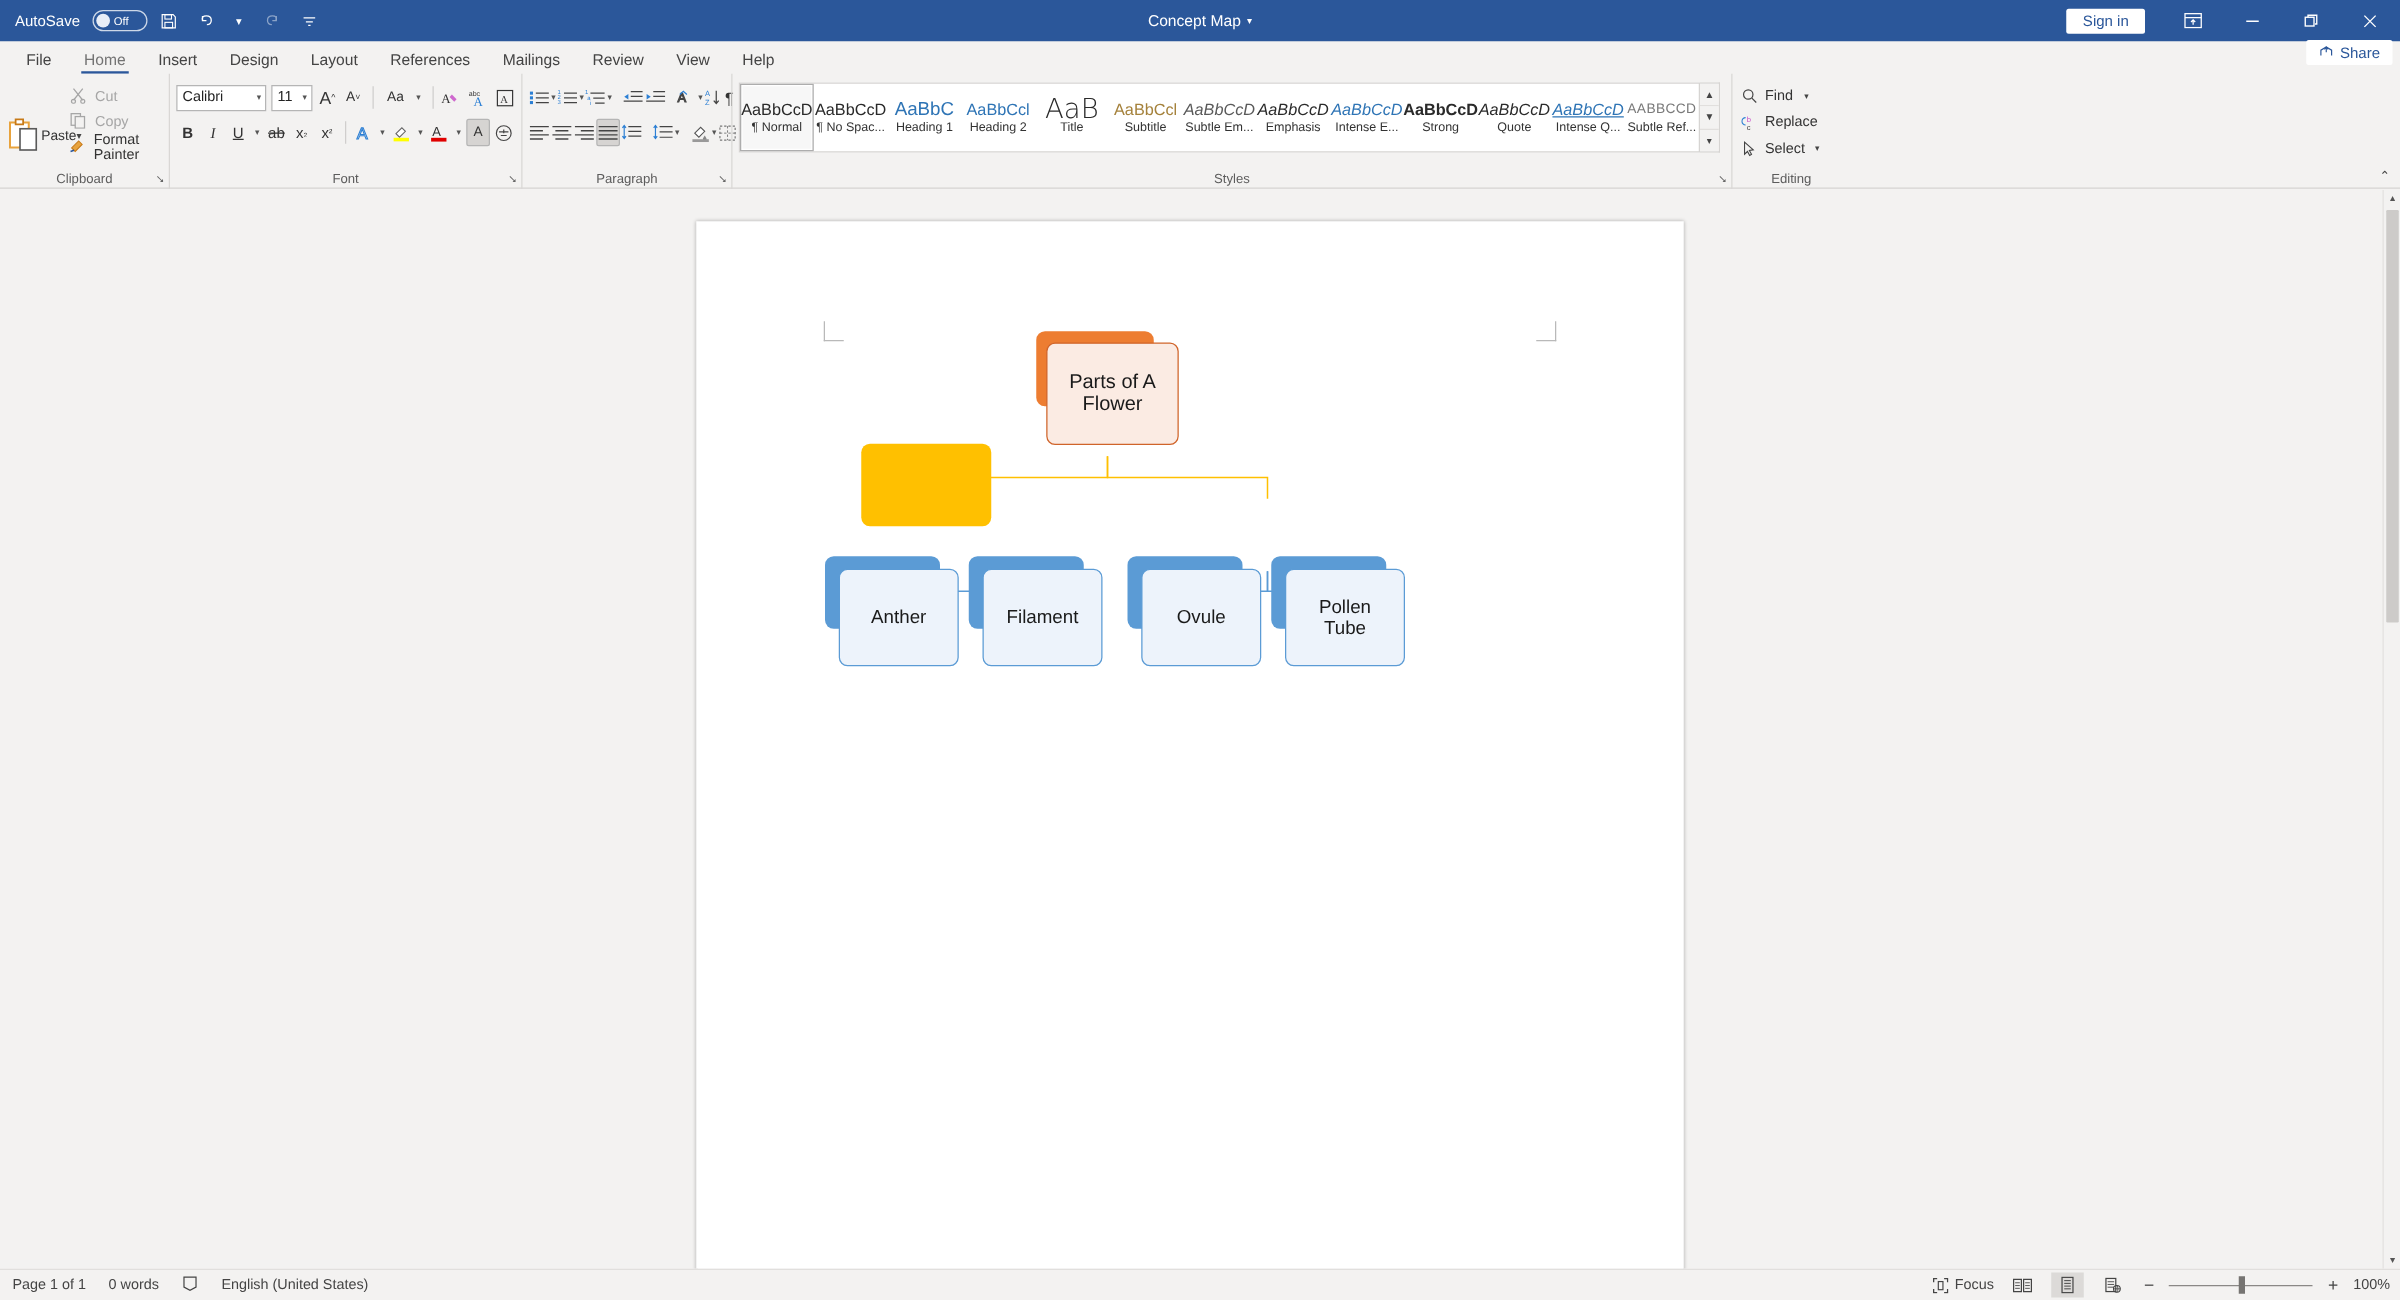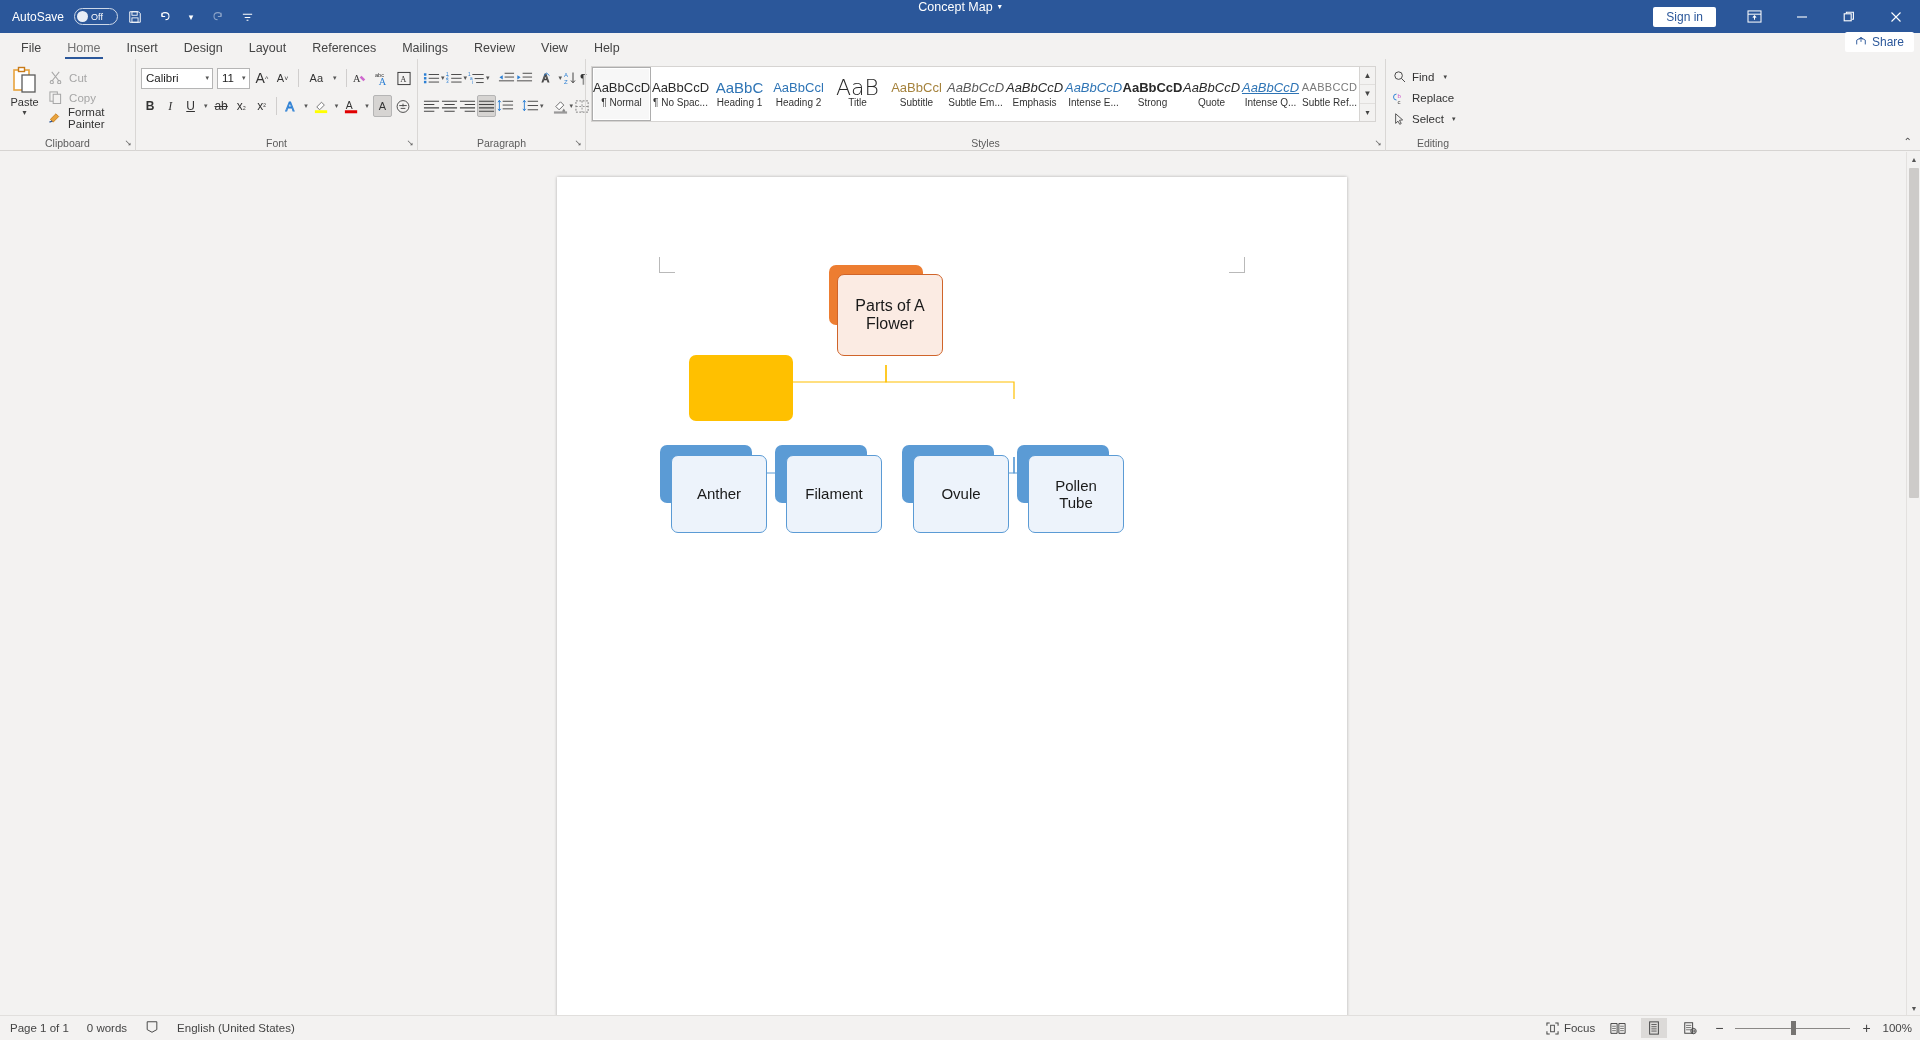--- a/index.html
+++ b/index.html
@@ -9,20 +9,21 @@
     overflow: hidden;
     font-family: "Liberation Sans", sans-serif;
     background: #f3f2f1;
   }
 
   
   .titlebar {
     height: 33px;
     background: #2b579a;
     display: flex;
+    align-items: center;
     position: relative;
     color: #ffffff;
     font-size: 12px;
   }
   .tb-left { display: flex; align-items: center; padding-left: 12px; gap: 4px; }
   .autosave-label { font-size: 12px; color: #ffffff; margin-right: 6px; }
   .toggle {
     width: 44px; height: 17px; border-radius: 9px;
     border: 1px solid #cdd8e8; display: flex; align-items: center;
     padding: 0 2px; gap: 3px;
@@ -88,21 +89,21 @@
     font-size: 10.5px; color: #5c5c5c;
   }
   .dialog-launcher {
     position: absolute; bottom: 2px; right: 4px; font-size: 9px; color: #666;
   }
   .row { display: flex; align-items: center; }
 
   
   .clipboard { width: 135px; flex-direction: row; }
   .paste-big {
-    width: 46px; display: flex; flex-direction: column; align-items: center;
+    width: 46px; display: flex; flex-direction: row; align-items: center;
     padding-top: 4px; font-size: 11px; color: #333;
   }
   .paste-ico { width: 28px; height: 30px; position: relative; }
   .cb-item {
     display: flex; align-items: center; gap: 6px; font-size: 11.5px;
     height: 20px; padding-left: 4px; color: #a6a6a6;
   }
   .cb-item.enabled { color: #333; }
   .cb-ico { width: 15px; text-align: center; }
 

